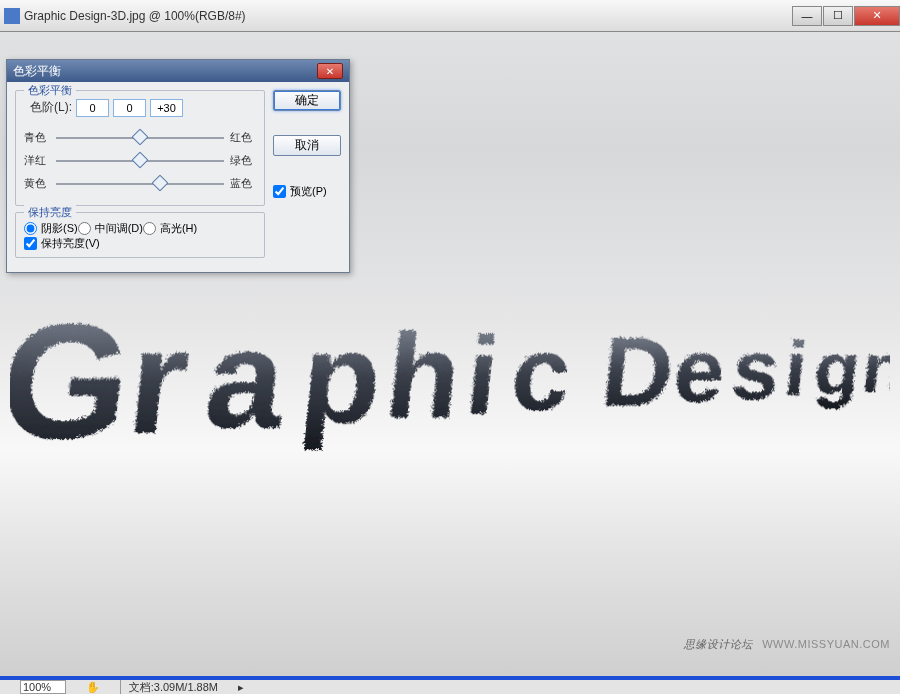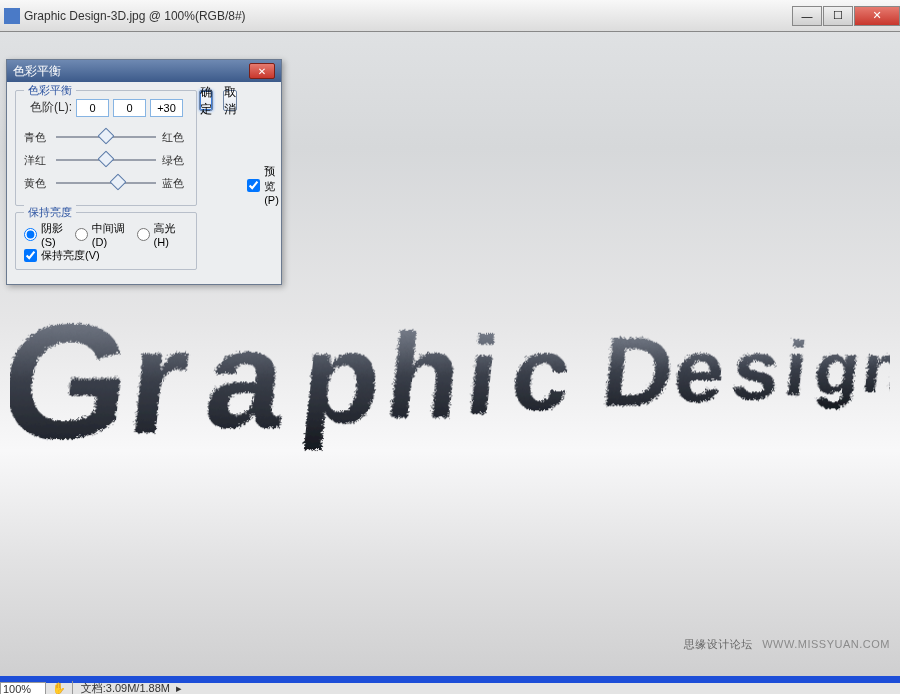--- a/index.html
+++ b/index.html
@@ -6,49 +6,49 @@
   body { width:900px; height:694px; background:#4a4a4a; overflow:hidden; position:relative; }
   .window { position:absolute; inset:0; background:#e8e8e8; display:flex; flex-direction:column; }
   .titlebar { height:32px; background:linear-gradient(#f8f8f8,#dcdcdc); display:flex; align-items:center; border-bottom:1px solid #888; font-size:12px; }
   .titlebar .icon { width:16px; height:16px; margin:0 4px; background:#4a7ac7; }
   .titlebar .title { flex:1; color:#333; }
   .winbtns { display:flex; }
   .winbtn { width:30px; height:20px; margin-left:1px; display:flex; align-items:center; justify-content:center; font-size:11px; border:1px solid #888; background:linear-gradient(#f0f0f0,#d0d0d0); }
   .winbtn.close { background:linear-gradient(#e67a6f,#c8372d); color:#fff; width:46px; }
   .canvas { flex:1; position:relative; background:linear-gradient(180deg,#dfe1e3 0%,#d6d8da 18%,#e6e6e7 45%,#f8f8f9 65%,#e2e2e3 82%,#cfcfd0 100%); overflow:hidden; }
   .art { position:absolute; left:10px; right:10px; bottom:220px; height:170px; }
-  .statusbar { height:18px; background:#e4e4e4; border-top:7px solid #1d4ed8; display:flex; align-items:center; font-size:11px; color:#333; gap:6px; padding:0 0;}
+  .statusbar { height:18px; background:#e4e4e4; border-top:4px solid #1d4ed8; display:flex; align-items:center; font-size:11px; color:#333; gap:20px; padding:0 20px;}
   .statusbar .zoom { width:46px; border:1px solid #999; background:#fff; padding:0 2px; }
   .statusbar .doc { border-left:1px solid #999; padding-left:8px; }
 
-  .dialog { position:absolute; left:6px; top:27px; width:276px; background:#eceef0; border:1px solid #6b7a90; box-shadow:2px 2px 6px rgba(0,0,0,.3); font-size:12px; }
+  .dialog { position:absolute; left:6px; top:27px; width:344px; background:#eceef0; border:1px solid #6b7a90; box-shadow:2px 2px 6px rgba(0,0,0,.3); font-size:12px; }
   .dlg-title { height:22px; background:linear-gradient(#6e89b2,#3c5a8a); color:#fff; display:flex; align-items:center; padding:0 6px; justify-content:space-between; }
   .dlg-close { width:26px; height:16px; background:linear-gradient(#e67a6f,#c8372d); color:#fff; display:flex; align-items:center; justify-content:center; font-size:10px; border:1px solid #7a1f18; border-radius:2px; }
   .dlg-body { display:flex; padding:8px; gap:8px; }
   .dlg-left { flex:1; }
-  .dlg-right { width:68px; display:flex; flex-direction:row; gap:10px; align-items:stretch;justify-content:center; }
+  .dlg-right { width:68px; display:flex; flex-direction:column; gap:24px; align-items:stretch; }
   .group { border:1px solid #b8bfca; border-radius:2px; padding:8px 8px 6px; margin-bottom:6px; position:relative; }
   .group > .legend { position:absolute; top:-8px; left:8px; background:#eceef0; color:#2a52a0; padding:0 4px; font-size:11px; }
   .row { display:flex; align-items:flex-start; gap:4px; margin-bottom:13px; }
   .row .lab { width:48px; text-align:right; color:#333; }
   .num { width:33px; height:18px; border:1px solid #86b4e3; background:#fff; font-size:11px; text-align:center; }
-  .srow { display:flex; gap:6px; margin:8px 0; }
+  .srow { display:flex; align-items:center; gap:6px; margin:8px 0; }
   .srow .lab { width:26px; color:#333; font-size:11px; }
   .srow .end { width:26px; color:#333; font-size:11px; text-align:left; }
   .slider { flex:1; height:14px; position:relative; }
   .track { position:absolute; left:0; right:0; top:6px; height:2px; background:#9aa0ac; }
   .thumb { position:absolute; top:0; width:12px; height:12px; background:#eaf0f8; border:1px solid #5a7aa8; transform:translateX(-50%) rotate(45deg); border-radius:1px; }
   .radio-row { display:flex; align-items:flex-end; font-size:11px;}
   .radio-row label, .check-row label { display:flex; align-items:center; gap:4px; }
   .btn { height:21px; border:1px solid #6f85a5; background:linear-gradient(#fdfdfe,#e0e6ef); font-size:12px; border-radius:2px; display:flex; align-items:center; justify-content:center; }
   .btn.primary { box-shadow:0 0 0 1px #3c7bd6 inset,0 0 3px #6fa8ff; }
   .check-row { display:flex; align-items:center; gap:4px; font-size:11px; }
 
   .watermark { position:absolute; right:10px; bottom:24px; font-size:11px; color:#8b8b8b; letter-spacing:.5px; }
-  .watermark .zh { color:#666; margin-right:6px; }
+  .watermark .zh { color:#666; margin-right:6px;font-style:italic; }
 </style>
 </head>
 <body>
 
 <div class="window">
   <div class="titlebar">
     <div class="icon"></div>
     <div class="title">Graphic Design-3D.jpg @ 100%(RGB/8#)</div>
     <div class="winbtns">
       <div class="winbtn">—</div>

